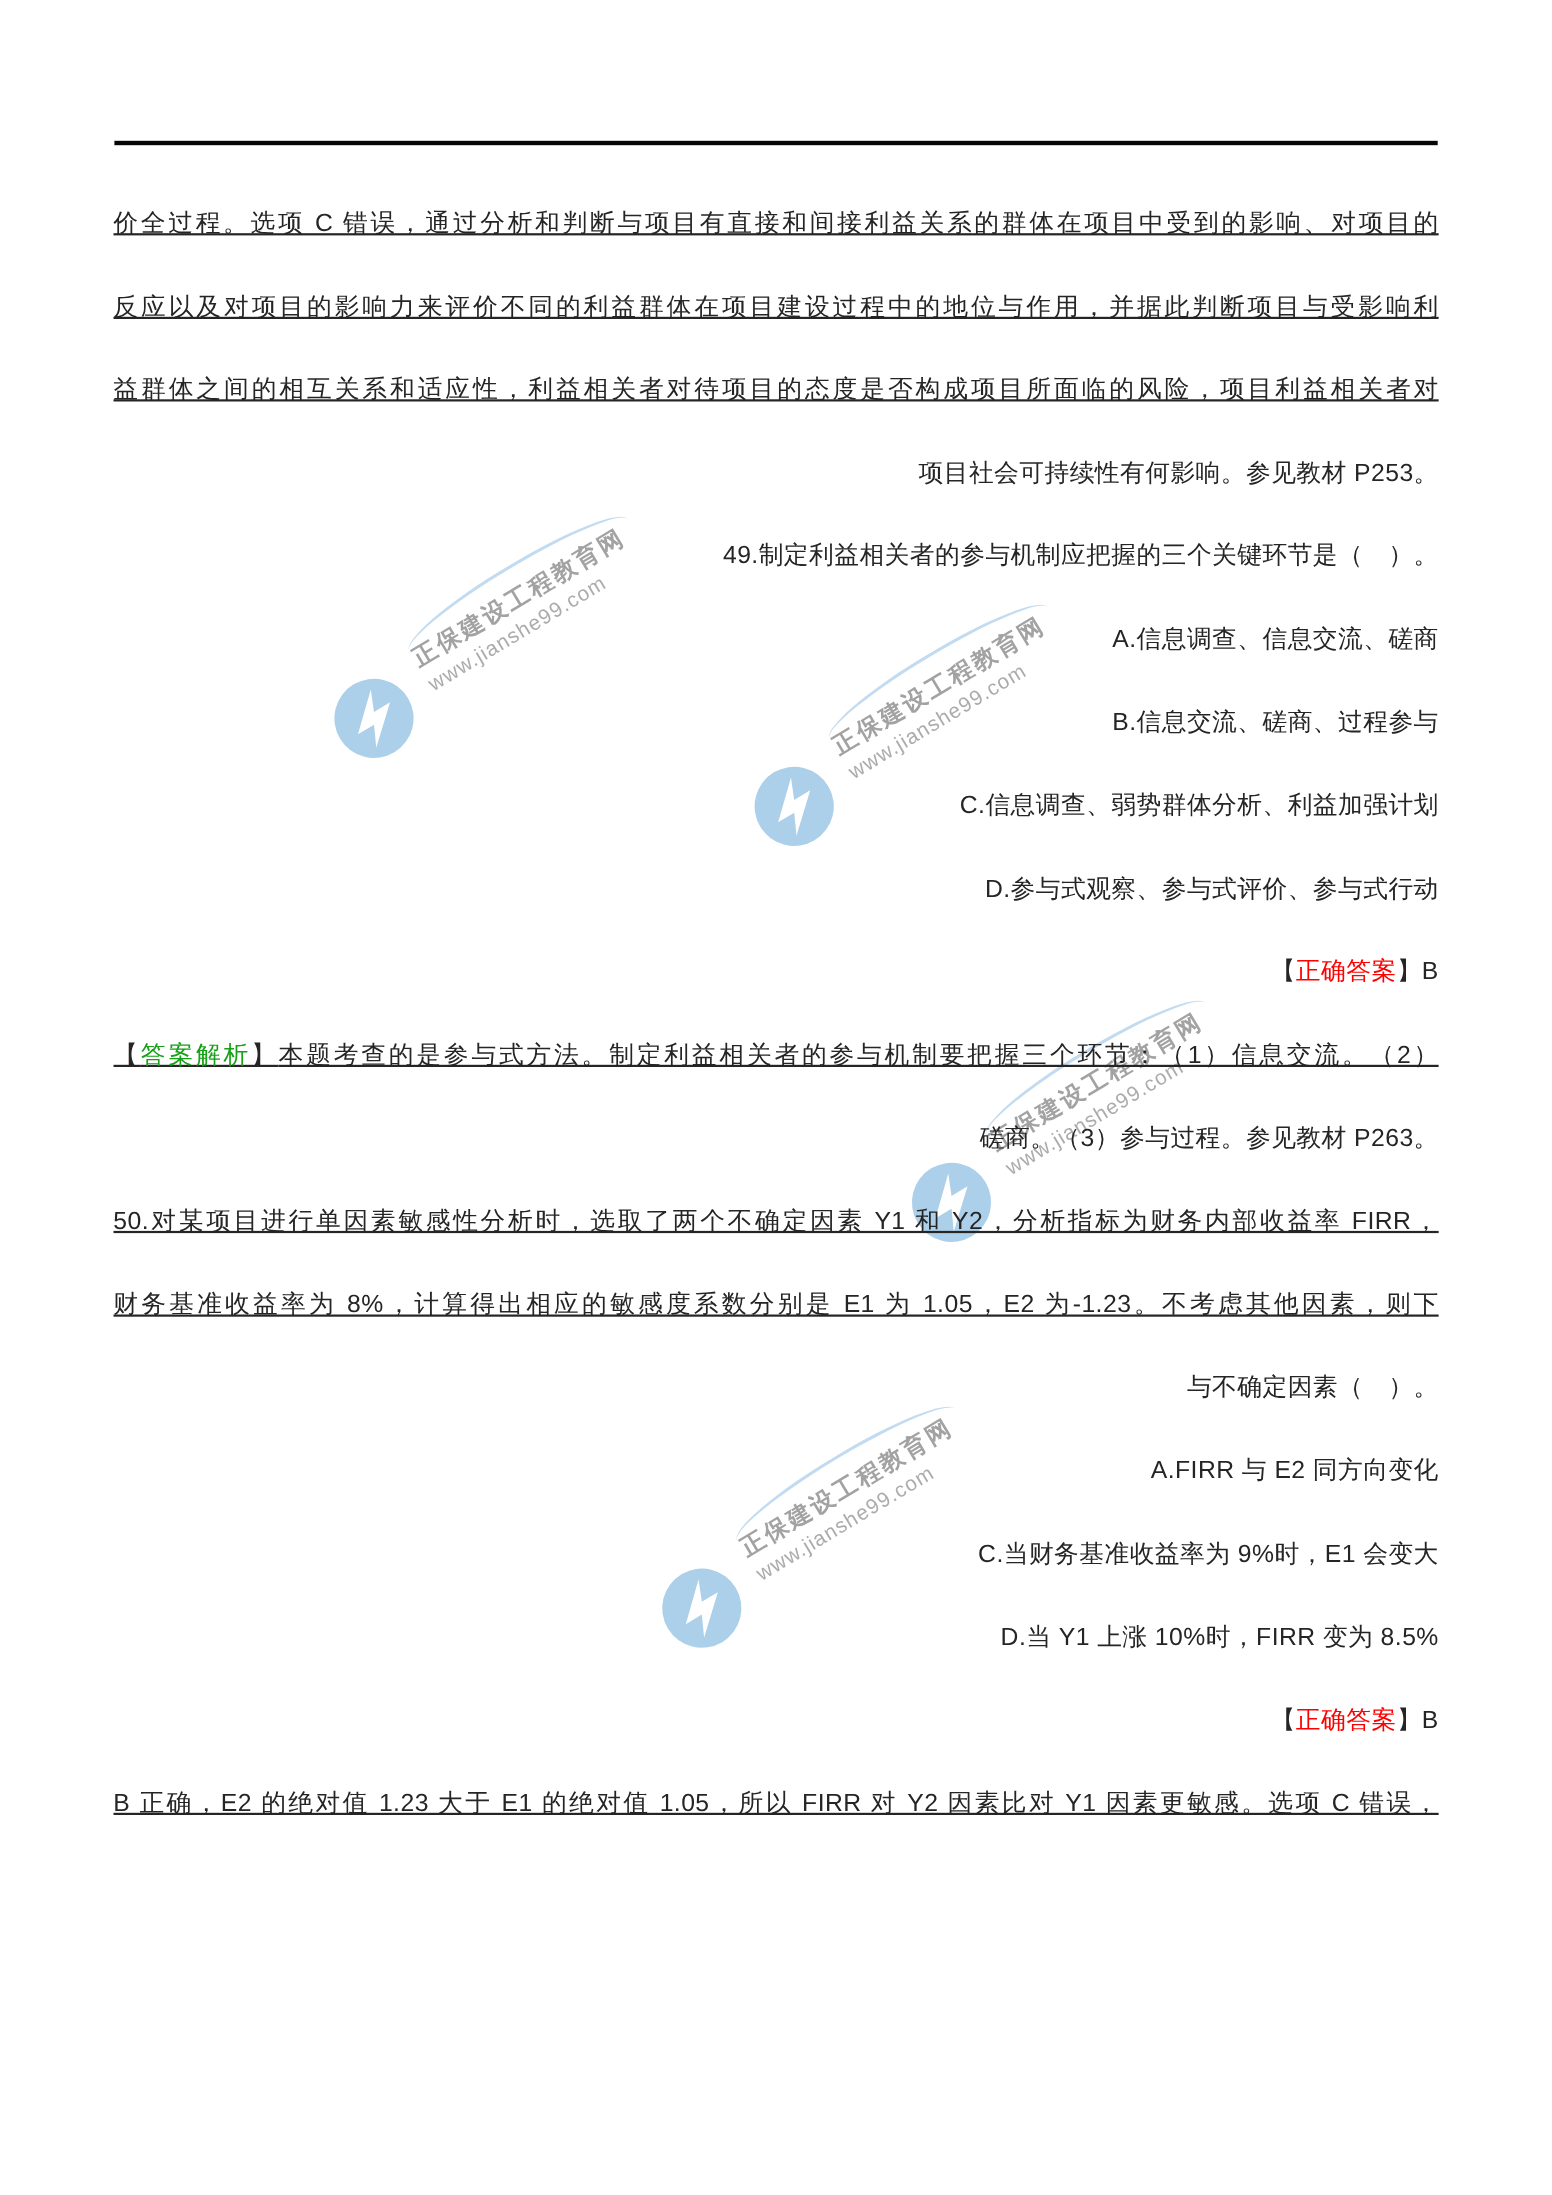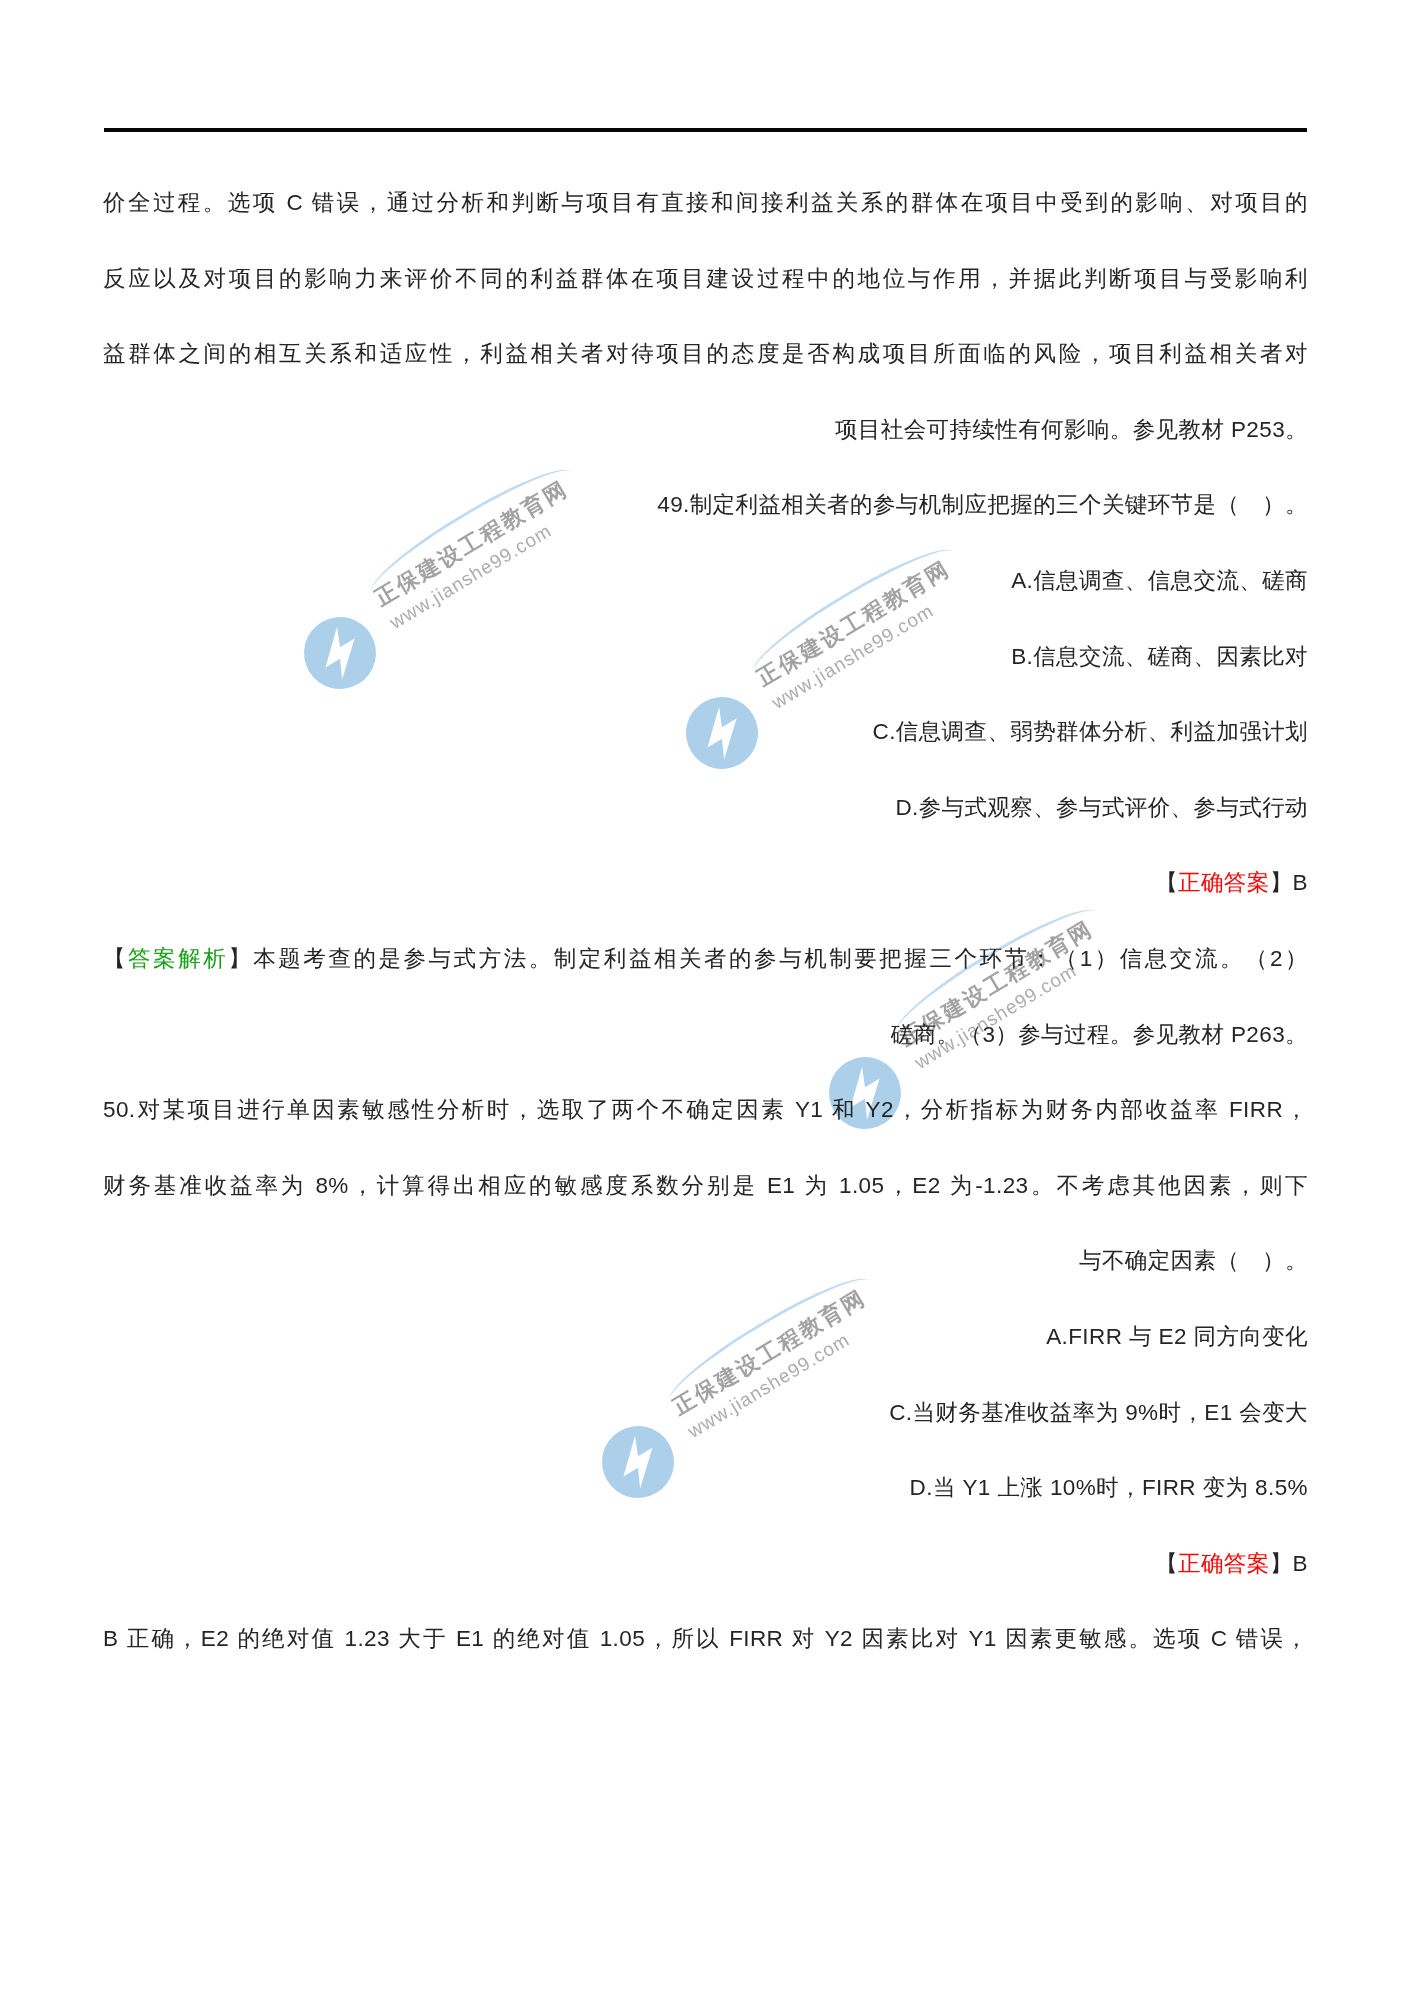--- a/index.html
+++ b/index.html
@@ -12,21 +12,21 @@
   .page{
     position:relative;width:1411px;height:1995px;background:var(--background);
     overflow:hidden;margin:0 auto;color:var(--text);
   }
   .divider{position:absolute;left:104px;top:128px;width:1203px;height:3.5px;background:var(--divider);}
   .content{position:absolute;left:103px;top:165px;width:1205px;z-index:2;}
   .line{
     position:relative;height:75.6px;line-height:75.6px;font-size:22.5px;
     letter-spacing:0.4px;overflow:hidden;white-space:pre-wrap;text-align:right;
   }
-  .jl{text-align:justify;text-align-last:justify;}
+  .jl{text-align:justify;text-align-last:justify;text-decoration:underline;}
   .red{color:var(--answer_red);}
   .green{color:var(--analysis_green);}
   
   .wm{
     position:absolute;width:370px;height:132px;z-index:1;
     transform:rotate(-31deg);transform-origin:36px 74px;opacity:0.92;
     pointer-events:none;
   }
   .wm-circle{
     position:absolute;left:0;top:38px;width:72px;height:72px;border-radius:50%;
@@ -106,21 +106,21 @@
 
   <div class="content">
 
     <div class="line jl">价全过程。选项 C 错误，通过分析和判断与项目有直接和间接利益关系的群体在项目中受到的影响、对项目的</div>
     <div class="line jl">反应以及对项目的影响力来评价不同的利益群体在项目建设过程中的地位与作用，并据此判断项目与受影响利</div>
     <div class="line jl">益群体之间的相互关系和适应性，利益相关者对待项目的态度是否构成项目所面临的风险，项目利益相关者对</div>
     <div class="line">项目社会可持续性有何影响。参见教材 P253。</div>
 
     <div class="line">49.制定利益相关者的参与机制应把握的三个关键环节是（　）。</div>
     <div class="line">A.信息调查、信息交流、磋商</div>
-    <div class="line">B.信息交流、磋商、因素比对</div>
+    <div class="line">B.信息交流、磋商、过程参与</div>
     <div class="line">C.信息调查、弱势群体分析、利益加强计划</div>
     <div class="line">D.参与式观察、参与式评价、参与式行动</div>
 
     <div class="line"><span>【</span><span class="red">正确答案</span><span>】</span><span>B</span></div>
 
     <div class="line jl"><span>【</span><span class="green">答案解析</span><span>】</span><span>本题考查的是参与式方法。制定利益相关者的参与机制要把握三个环节：（1）信息交流。（2）</span></div>
     <div class="line">磋商。（3）参与过程。参见教材 P263。</div>
 
     <div class="line jl">50.对某项目进行单因素敏感性分析时，选取了两个不确定因素 Y1 和 Y2，分析指标为财务内部收益率 FIRR，</div>
     <div class="line jl">财务基准收益率为 8%，计算得出相应的敏感度系数分别是 E1 为 1.05，E2 为-1.23。不考虑其他因素，则下</div>

